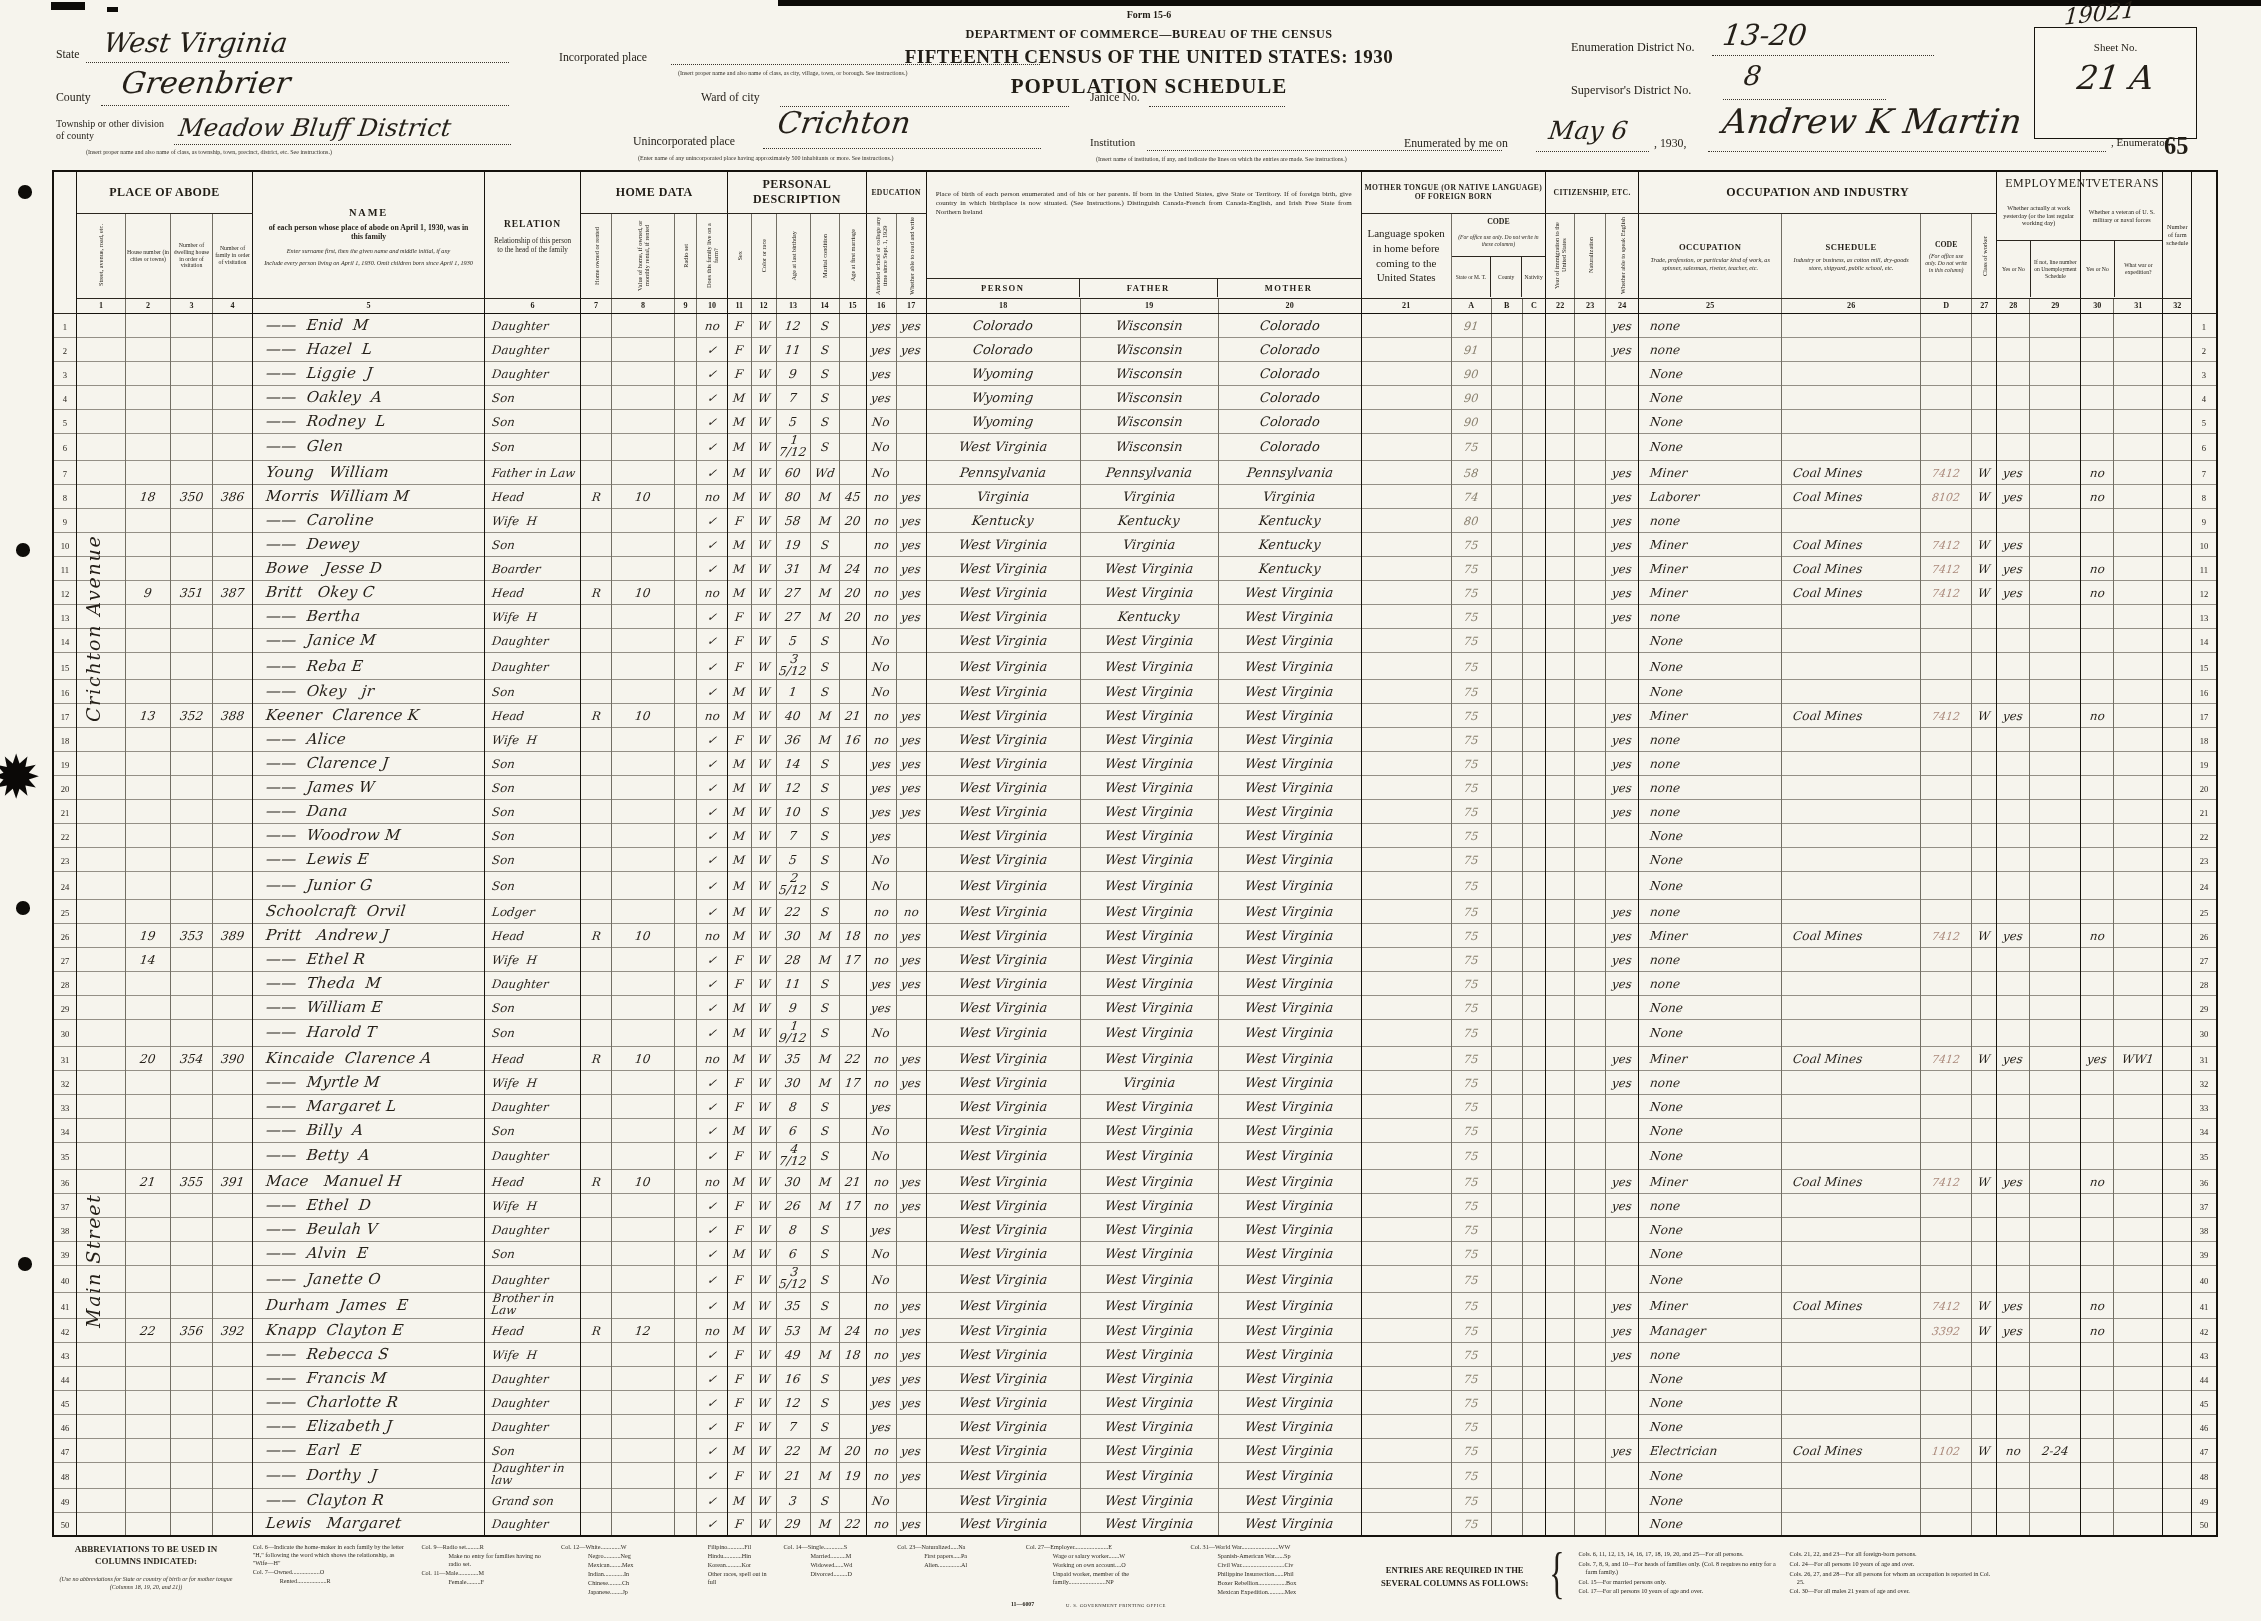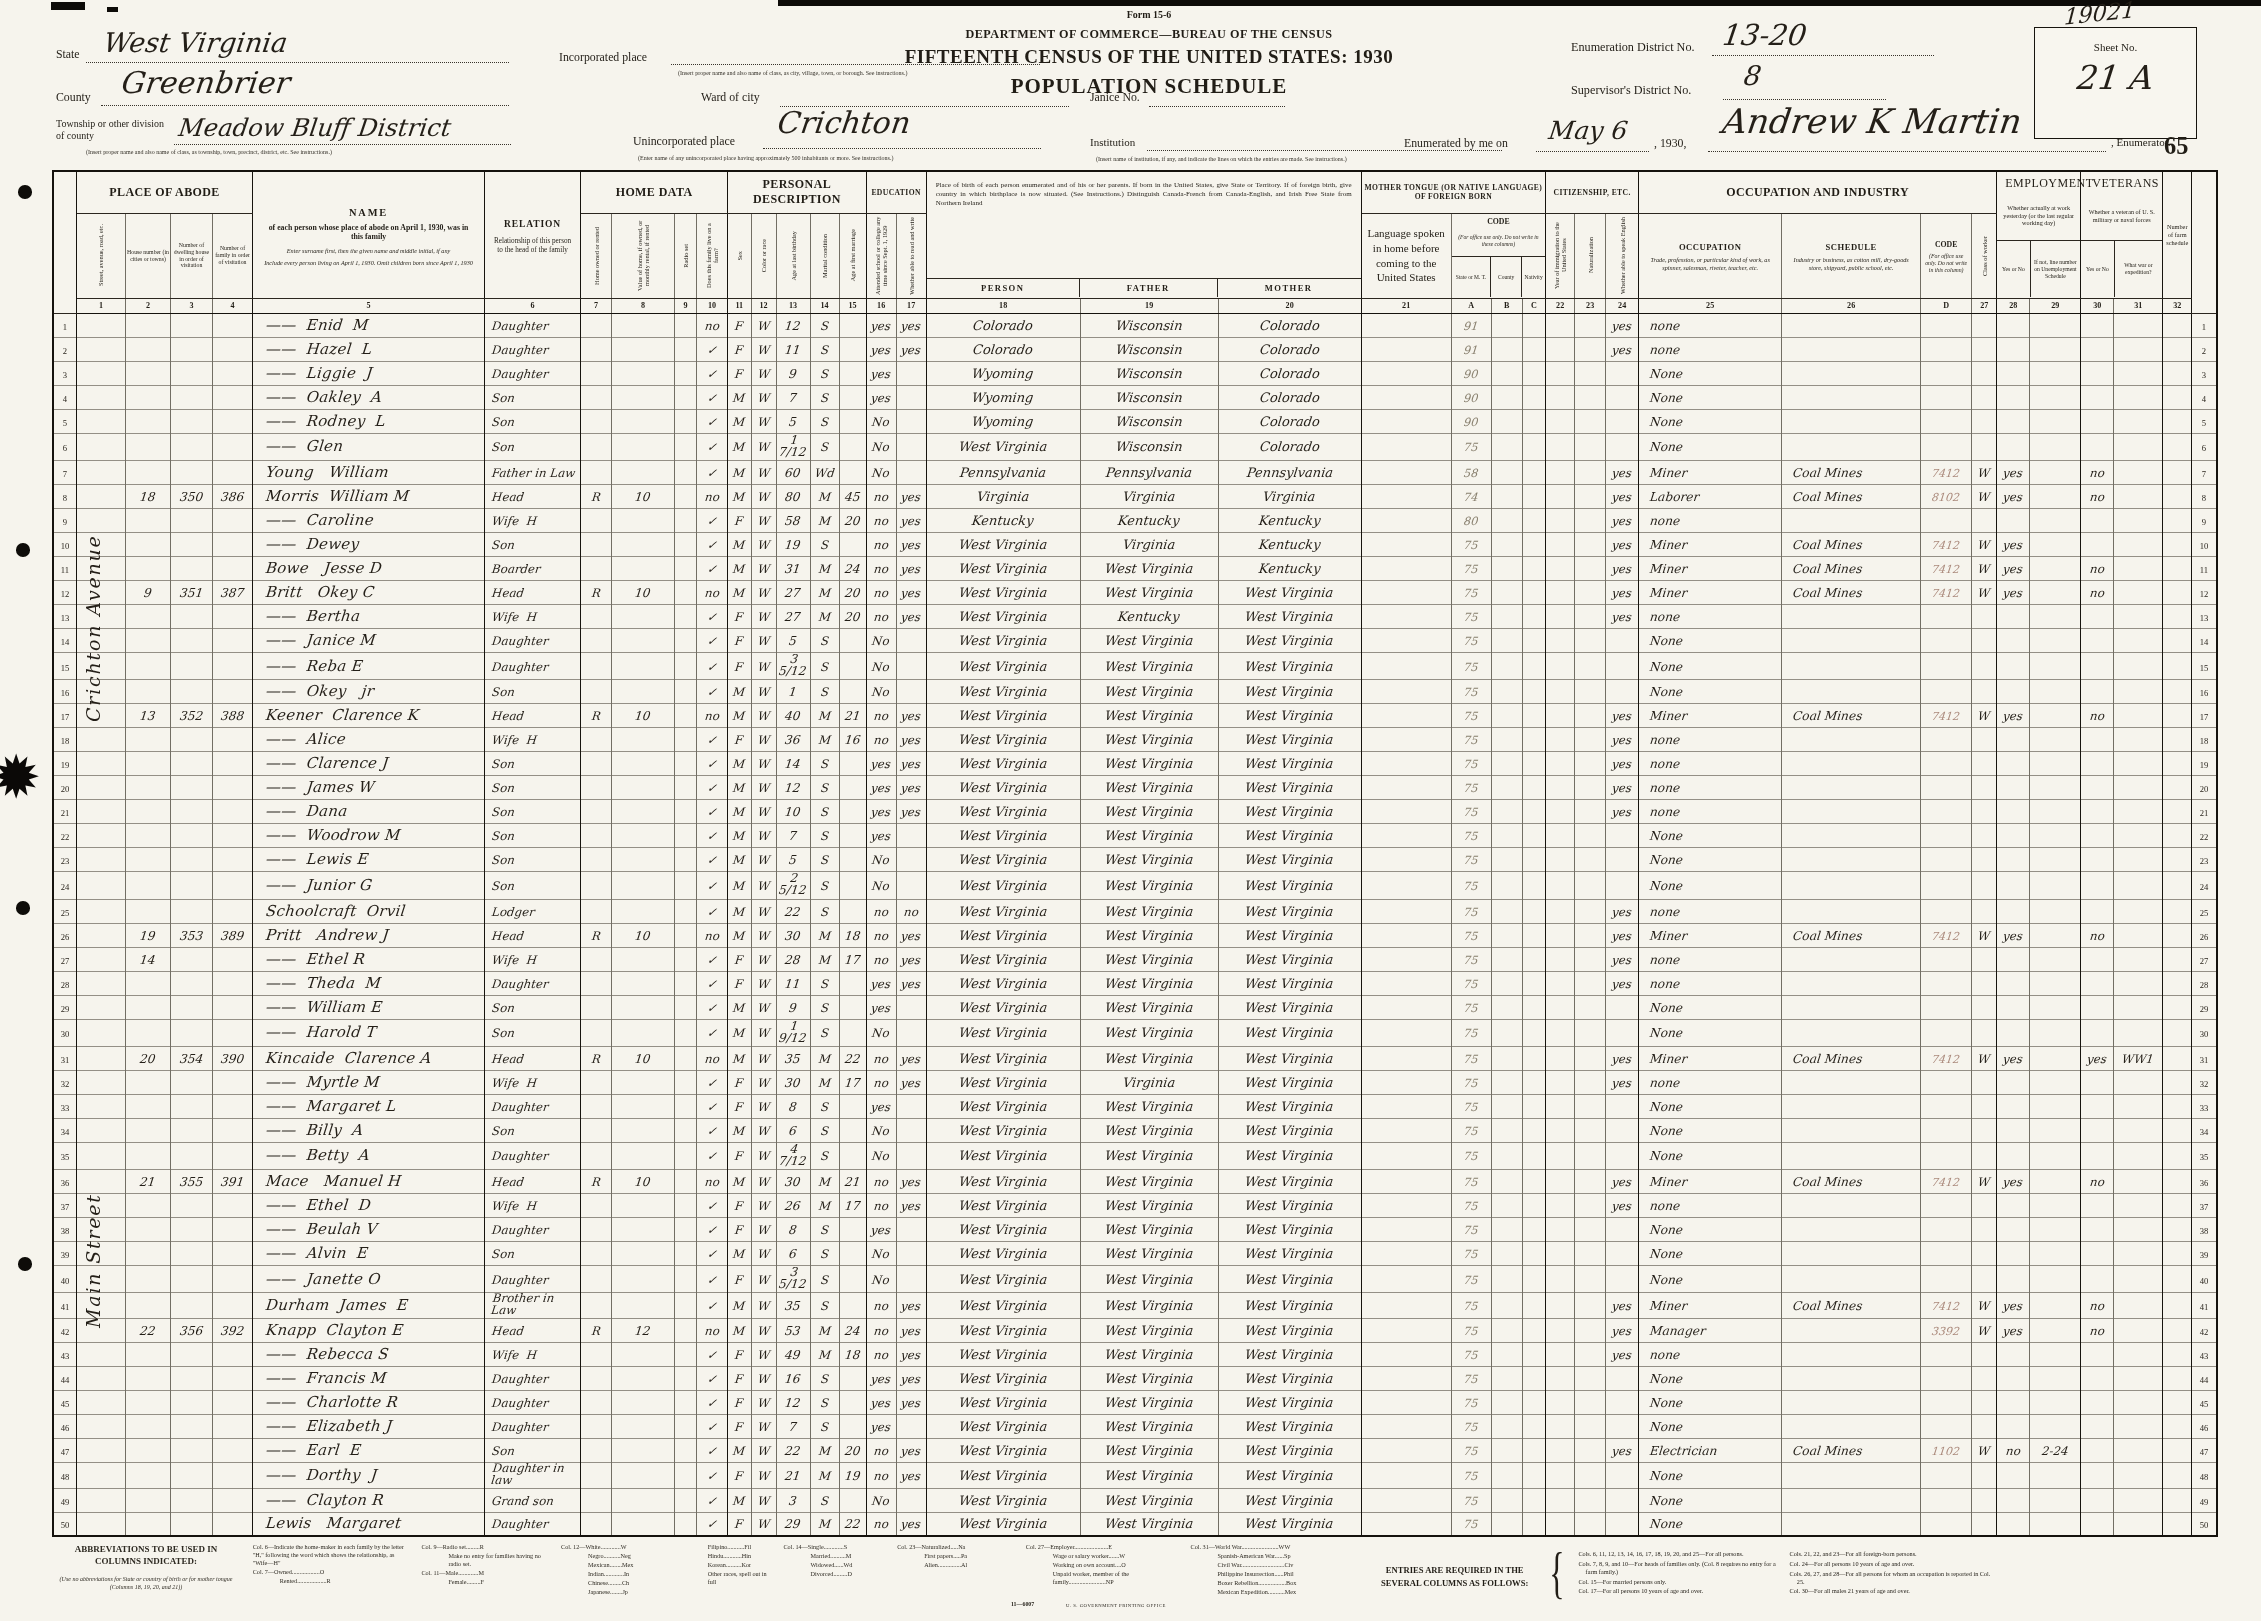--- a/index.html
+++ b/index.html
@@ -40,21 +40,21 @@
       margin:0 auto;max-height:81px;text-align:center;}
   .tinyh{font-size:5.8px;line-height:1.18;text-align:center;padding:0.9px;}
   .nameh{text-align:center;padding:1.8px 9px;}
   .nameh .ht{font-size:10.4px;font-weight:bold;letter-spacing:1.8px;margin:3.6px 0 4.5px;}
   .nameh .hl0{font-size:7.8px;font-weight:bold;line-height:1.25;}
   .nameh .hl1,.nameh .hl2{font-size:6.2px;font-style:italic;margin-top:4.5px;line-height:1.2;}
   .relh{text-align:center;padding:1.8px 5.4px;}
   .relh .ht{font-size:9.5px;font-weight:bold;letter-spacing:0.9px;margin:5.4px 0 7.2px;}
   .relh .hl0{font-size:7.2px;line-height:1.3;}
   .pob{text-align:center;}
-  .pob .hl0{font-size:7px;line-height:1.3;padding:9px 9px 0;text-align:justify;}
+  .pob .hl0{font-size:7px;line-height:1.3;padding:18px 9px 0;text-align:justify;}
   .stack{display:flex;flex-direction:column;justify-content:space-between;}
   .pob .stack,.emph .stack{height:125px;}
   .codeh .stack{height:83px;}
   .subrow{display:flex;border-top:0.9px solid #2b261f;}
   .subbox{border-right:0.9px solid #2b261f;display:flex;align-items:center;justify-content:center;text-align:center;}
   .subbox:last-child{border-right:none;}
   .pfm{font-size:8.6px;font-weight:bold;letter-spacing:1.4px;height:18px;}
   .codebox{font-size:5.5px;height:40px;line-height:1.15;padding:0 0.9px;}
   .empbox{font-size:5.7px;height:56px;line-height:1.2;padding:0 0.9px;}
   .emph{text-align:center;}

